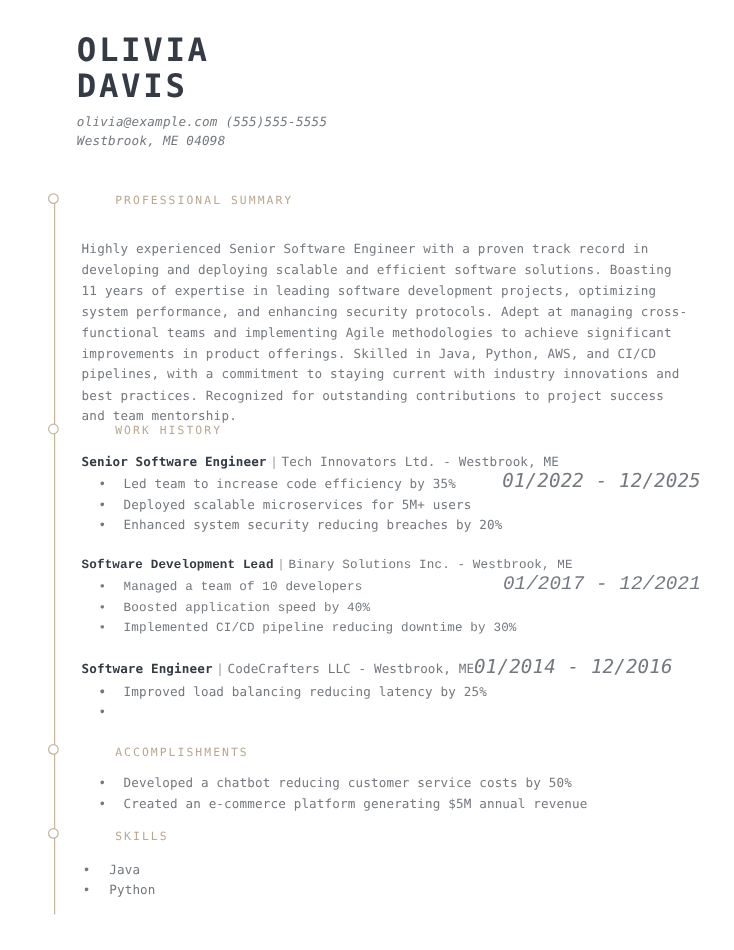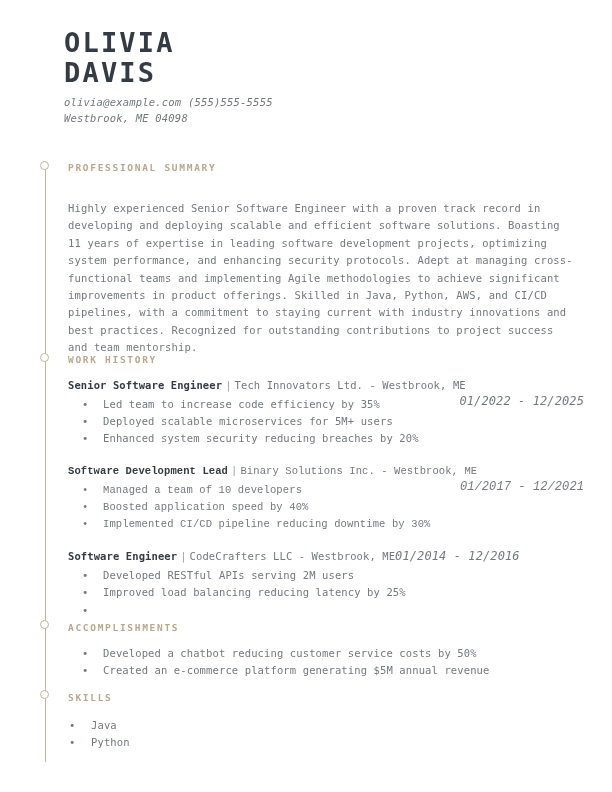--- a/index.html
+++ b/index.html
@@ -72,25 +72,26 @@
   }
 
   
   .section {
     position: absolute;
     left: 68px;
     width: 516px;
   }
   .section-title {
     font-size: 9.5px;
-    font-weight: bold;
+    font-weight: normal;
     letter-spacing: 1.7px;
     color: #b9a88f;
     line-height: 12px;
     white-space: pre;
+    margin-left: 28px;
   }
 
   .paragraph {
     margin-top: 26px;
     font-size: 10.5px;
     line-height: 17.4px;
     color: #74797f;
     letter-spacing: 0.15px;
     text-align: left;
     width: 510px;
@@ -115,21 +116,21 @@
     color: #9aa0a6;
     padding: 0 3px;
   }
   .job-company {
     color: #74797f;
   }
   .job-dates {
     position: absolute;
     right: 0;
     font-style: italic;
-    font-size: 12px;
+    font-size: 16px;
     color: #74797f;
     white-space: nowrap;
   }
   .job-dates.inline {
     position: static;
     display: inline;
   }
   .job-dates.below {
     top: 16px;
     right: 0;
@@ -223,21 +224,21 @@
         <li><span class="dot">•</span><span class="txt">Boosted application speed by 40%</span></li>
         <li><span class="dot">•</span><span class="txt">Implemented CI/CD pipeline reducing downtime by 30%</span></li>
       </ul>
     </div>
 
     <div class="job" style="margin-top:15px;">
       <div class="job-heading">
         <span class="job-title">Software Engineer</span><span class="job-sep">|</span><span class="job-company">CodeCrafters LLC - Westbrook, ME</span><span class="job-dates inline">01/2014 - 12/2016</span>
       </div>
       <ul class="bullets">
-        <li><span class="dot">•</span><span class="txt">Developed RESTful APIs serving 2M users</span></li>
+        <li><span class="dot">•</span></li>
         <li><span class="dot">•</span><span class="txt">Improved load balancing reducing latency by 25%</span></li>
         <li><span class="dot">•</span></li>
       </ul>
     </div>
   </div>
 
   <div class="section acc" style="top:622px;">
     <div class="section-title">ACCOMPLISHMENTS</div>
     <ul class="bullets">
       <li><span class="dot">•</span><span class="txt">Developed a chatbot reducing customer service costs by 50%</span></li>

